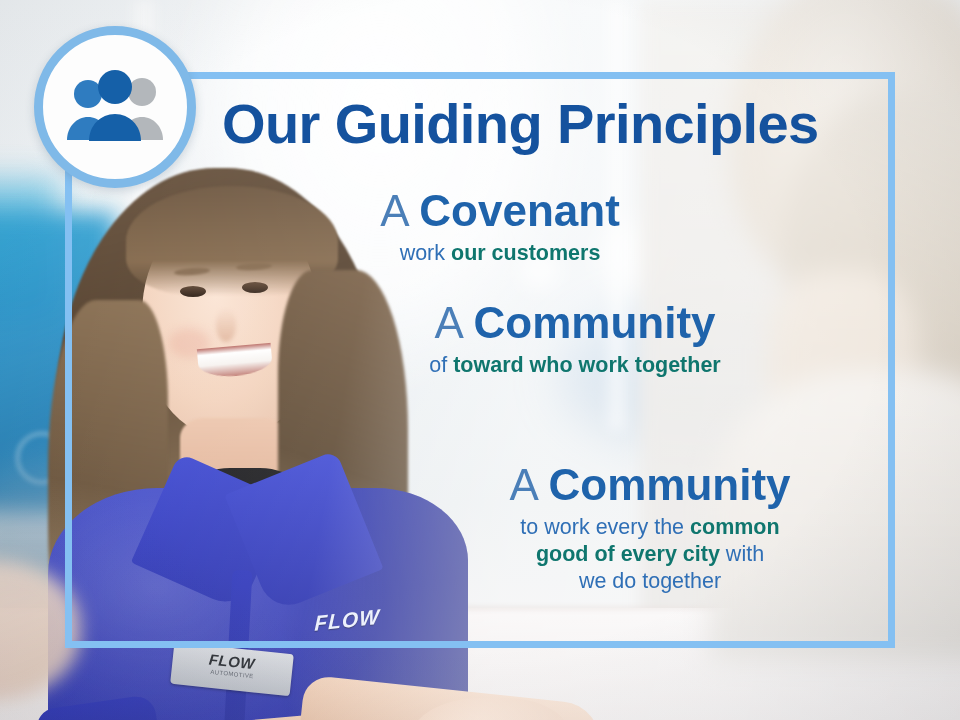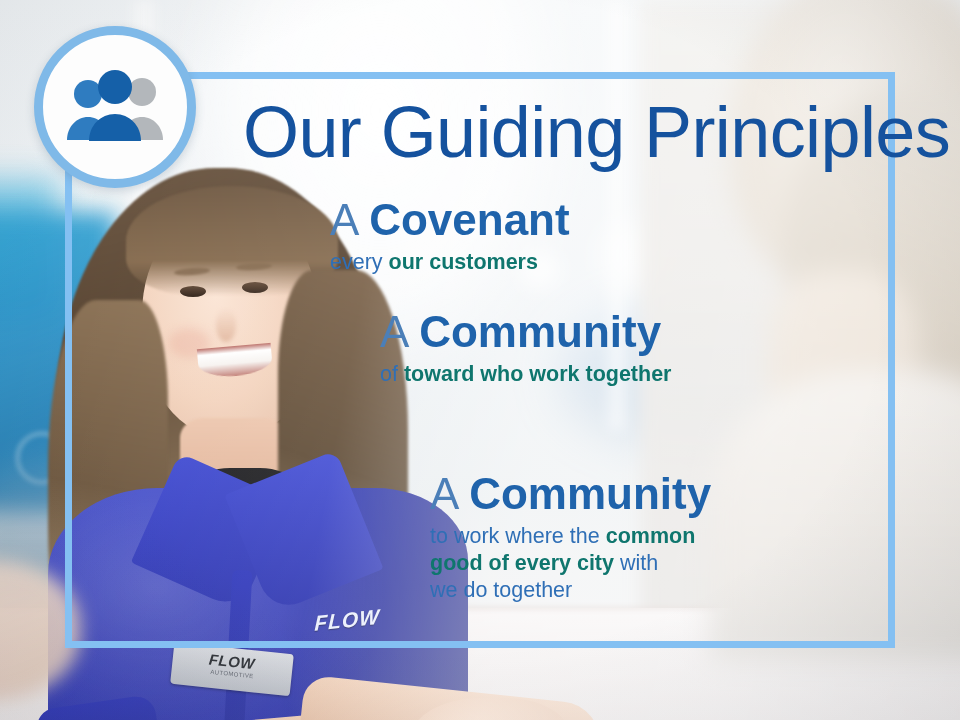--- a/index.html
+++ b/index.html
@@ -162,24 +162,24 @@
     border:7px solid #84c0f2;box-sizing:border-box;pointer-events:none;}
 
   
   .badge{position:absolute;left:34px;top:26px;width:162px;height:162px;border-radius:50%;
     background:#fdfdfd;border:9px solid #7fb9e8;box-sizing:border-box;
     box-shadow:0 3px 10px rgba(60,90,120,.22);}
   .badge svg{position:absolute;left:50%;top:50%;transform:translate(-50%,-50%);}
 
   
   .title{position:absolute;left:222px;top:95px;width:660px;
-    font-size:72px;font-weight:400;color:#15529e;letter-spacing:-.6px;
-    line-height:1.05;white-space:nowrap;margin-left:21px;}
-
-  .block{position:absolute;text-align:left;color:#2c6db5;margin-top:9px;}
+    font-size:56px;font-weight:700;color:#15529e;letter-spacing:-.6px;
+    line-height:1.05;white-space:nowrap;}
+
+  .block{position:absolute;text-align:center;color:#2c6db5;}
   .head{font-size:44px;line-height:1.04;white-space:nowrap;color:#2c6db5;}
   .head .lead{font-weight:400;color:#4b7fb8;}
   .head .key{font-weight:700;color:#1f63ab;}
   .sub{font-size:21.5px;line-height:1.26;color:#2f6fb6;font-weight:400;margin-top:6px;}
   .sub b{font-weight:700;color:#0f766e;}
 
   #block-covenant{left:330px;top:188px;width:340px;}
   #block-community{left:380px;top:300px;width:390px;}
   #block-commitment{left:430px;top:462px;width:440px;}
 </style>
@@ -266,39 +266,39 @@
   </div>
 
   <div class="title">Our Guiding Principles</div>
 
   <div class="block" id="block-covenant">
     <div class="head">
       <span class="lead">A</span>
       <span class="key">Covenant</span>
     </div>
     <div class="sub">
-      <span>every </span><b>our customers</b>
+      <span>work </span><b>our customers</b>
     </div>
   </div>
 
   <div class="block" id="block-community">
     <div class="head">
       <span class="lead">A</span>
       <span class="key">Community</span>
     </div>
     <div class="sub">
       <div><span>of </span><b>toward who work together</b></div>
     </div>
   </div>
 
   <div class="block" id="block-commitment">
     <div class="head">
       <span class="lead">A</span>
       <span class="key">Community</span>
     </div>
     <div class="sub">
-      <div><span>to work where the </span><b>common</b></div>
+      <div><span>to work every the </span><b>common</b></div>
       <div><b>good of every city</b><span> with</span></div>
       <div>we do together</div>
     </div>
   </div>
 
 </div>
 
 </body></html>

